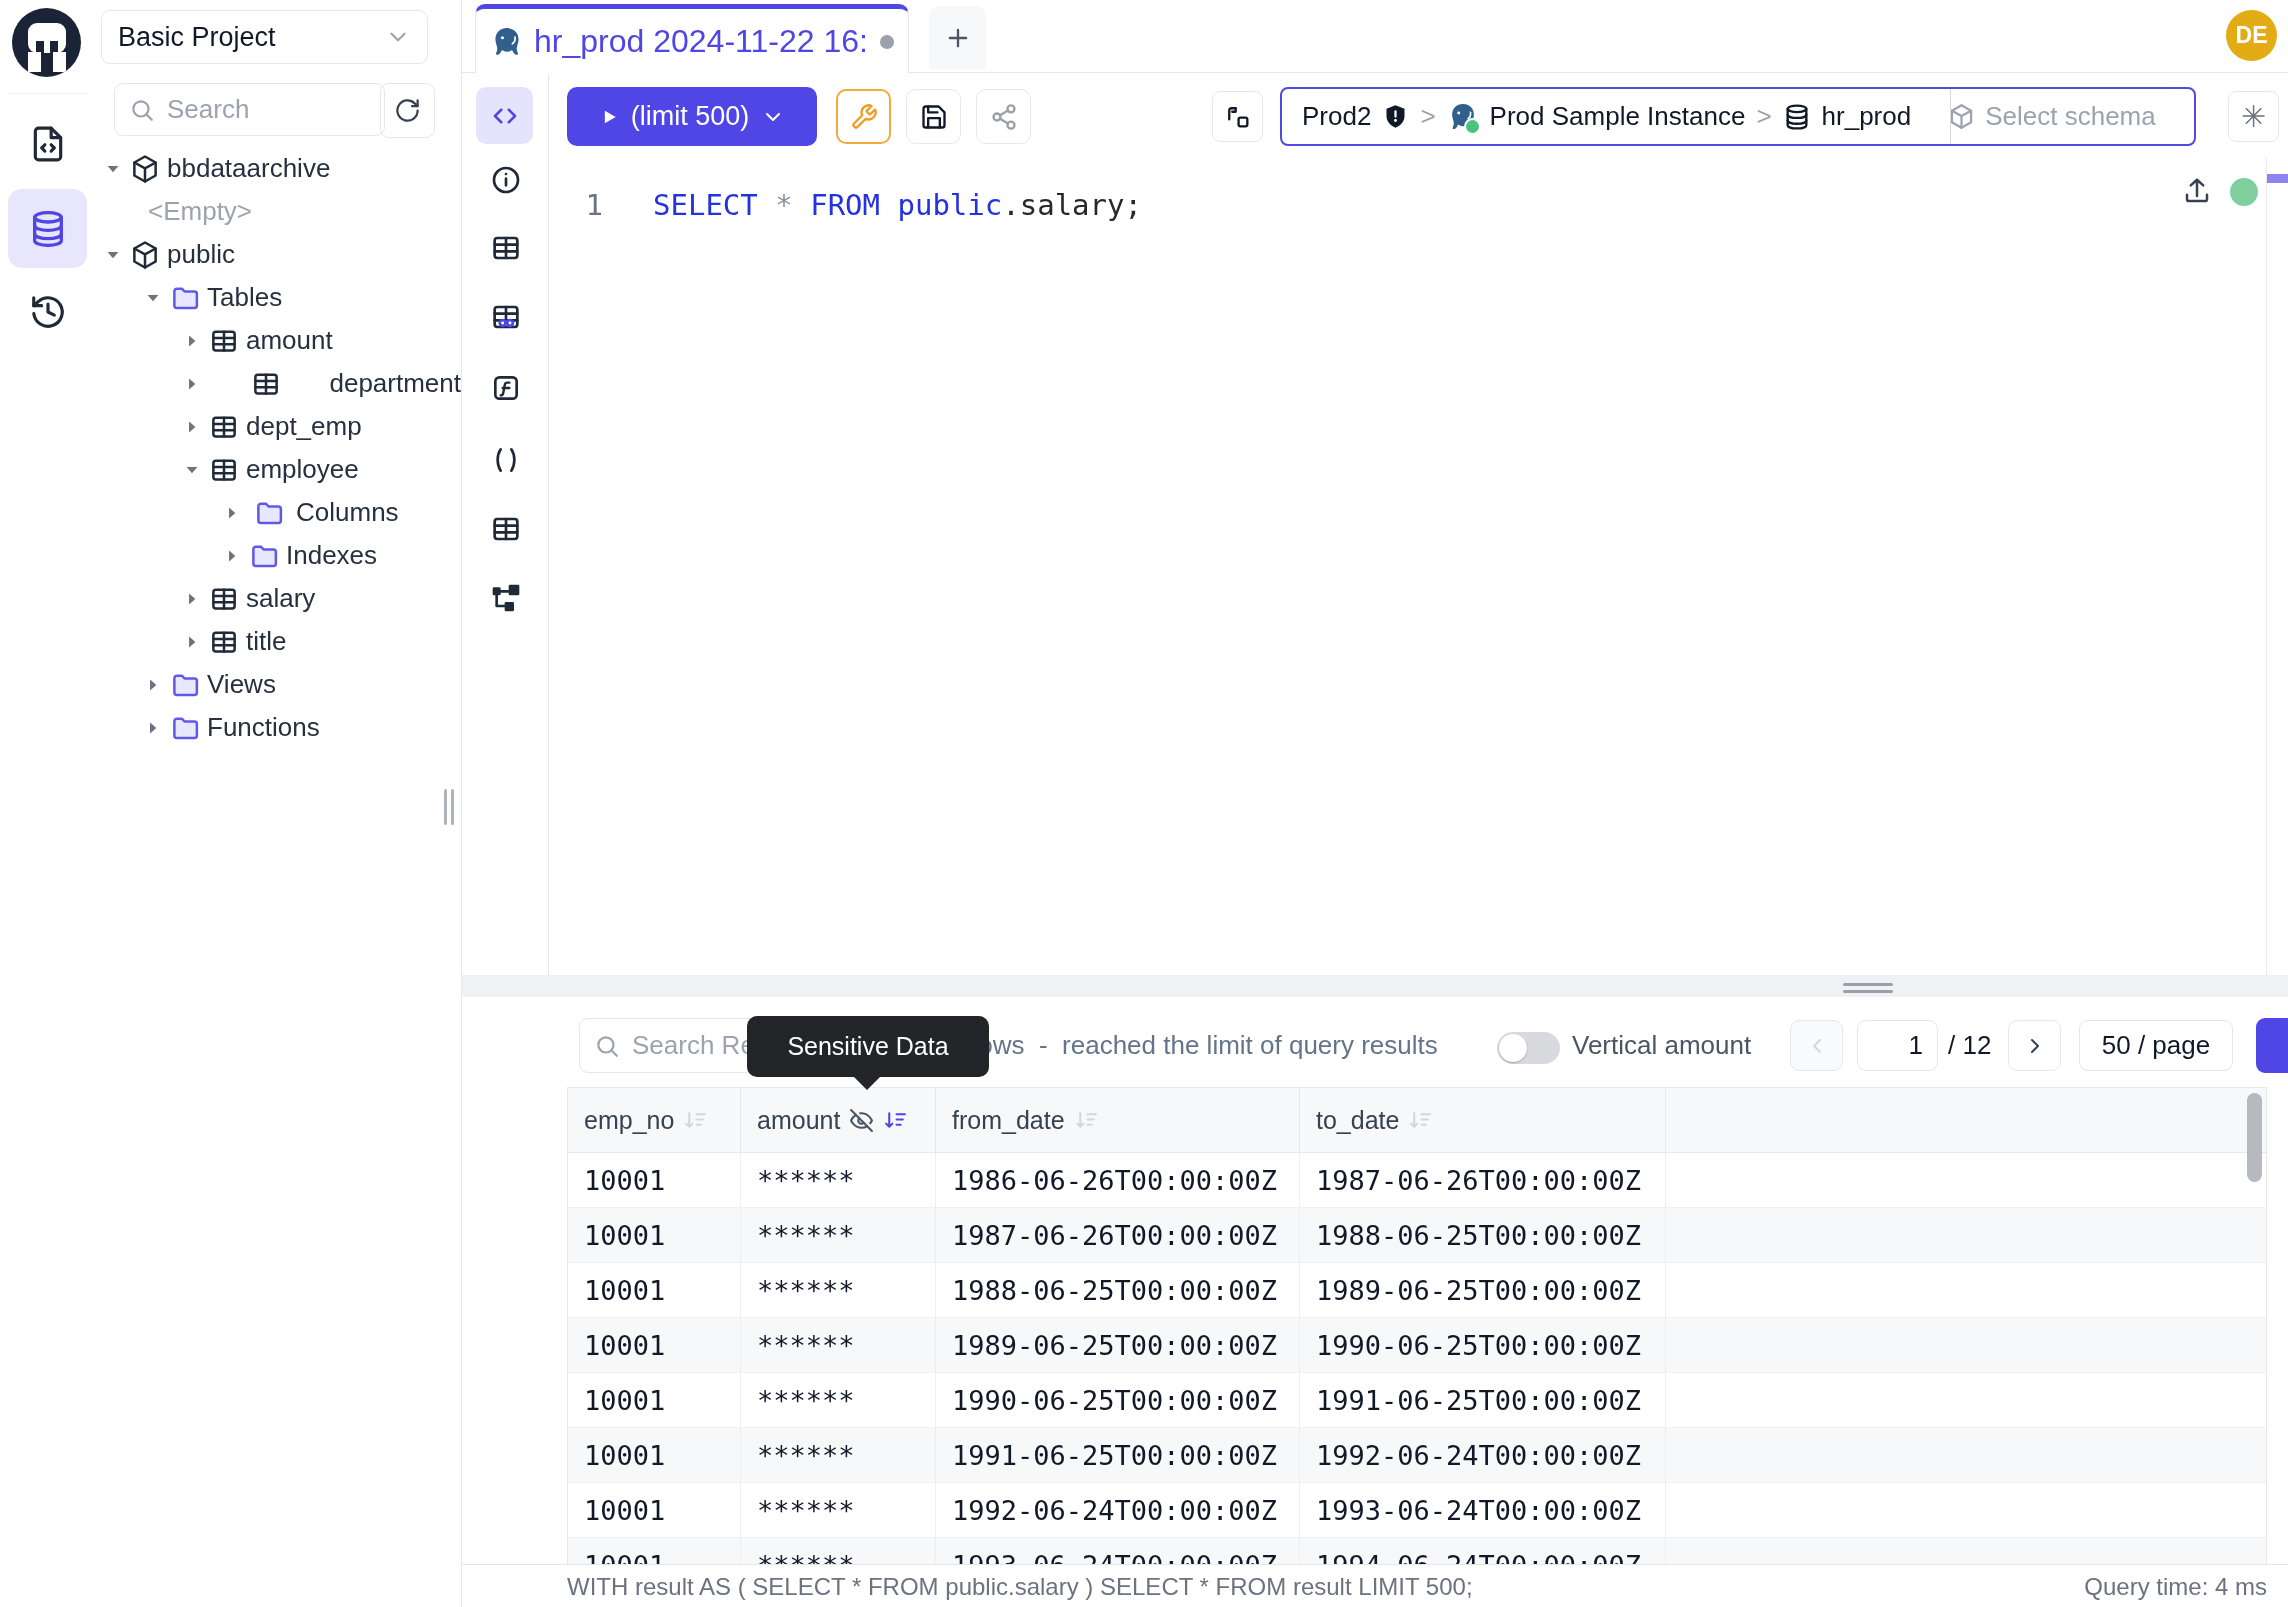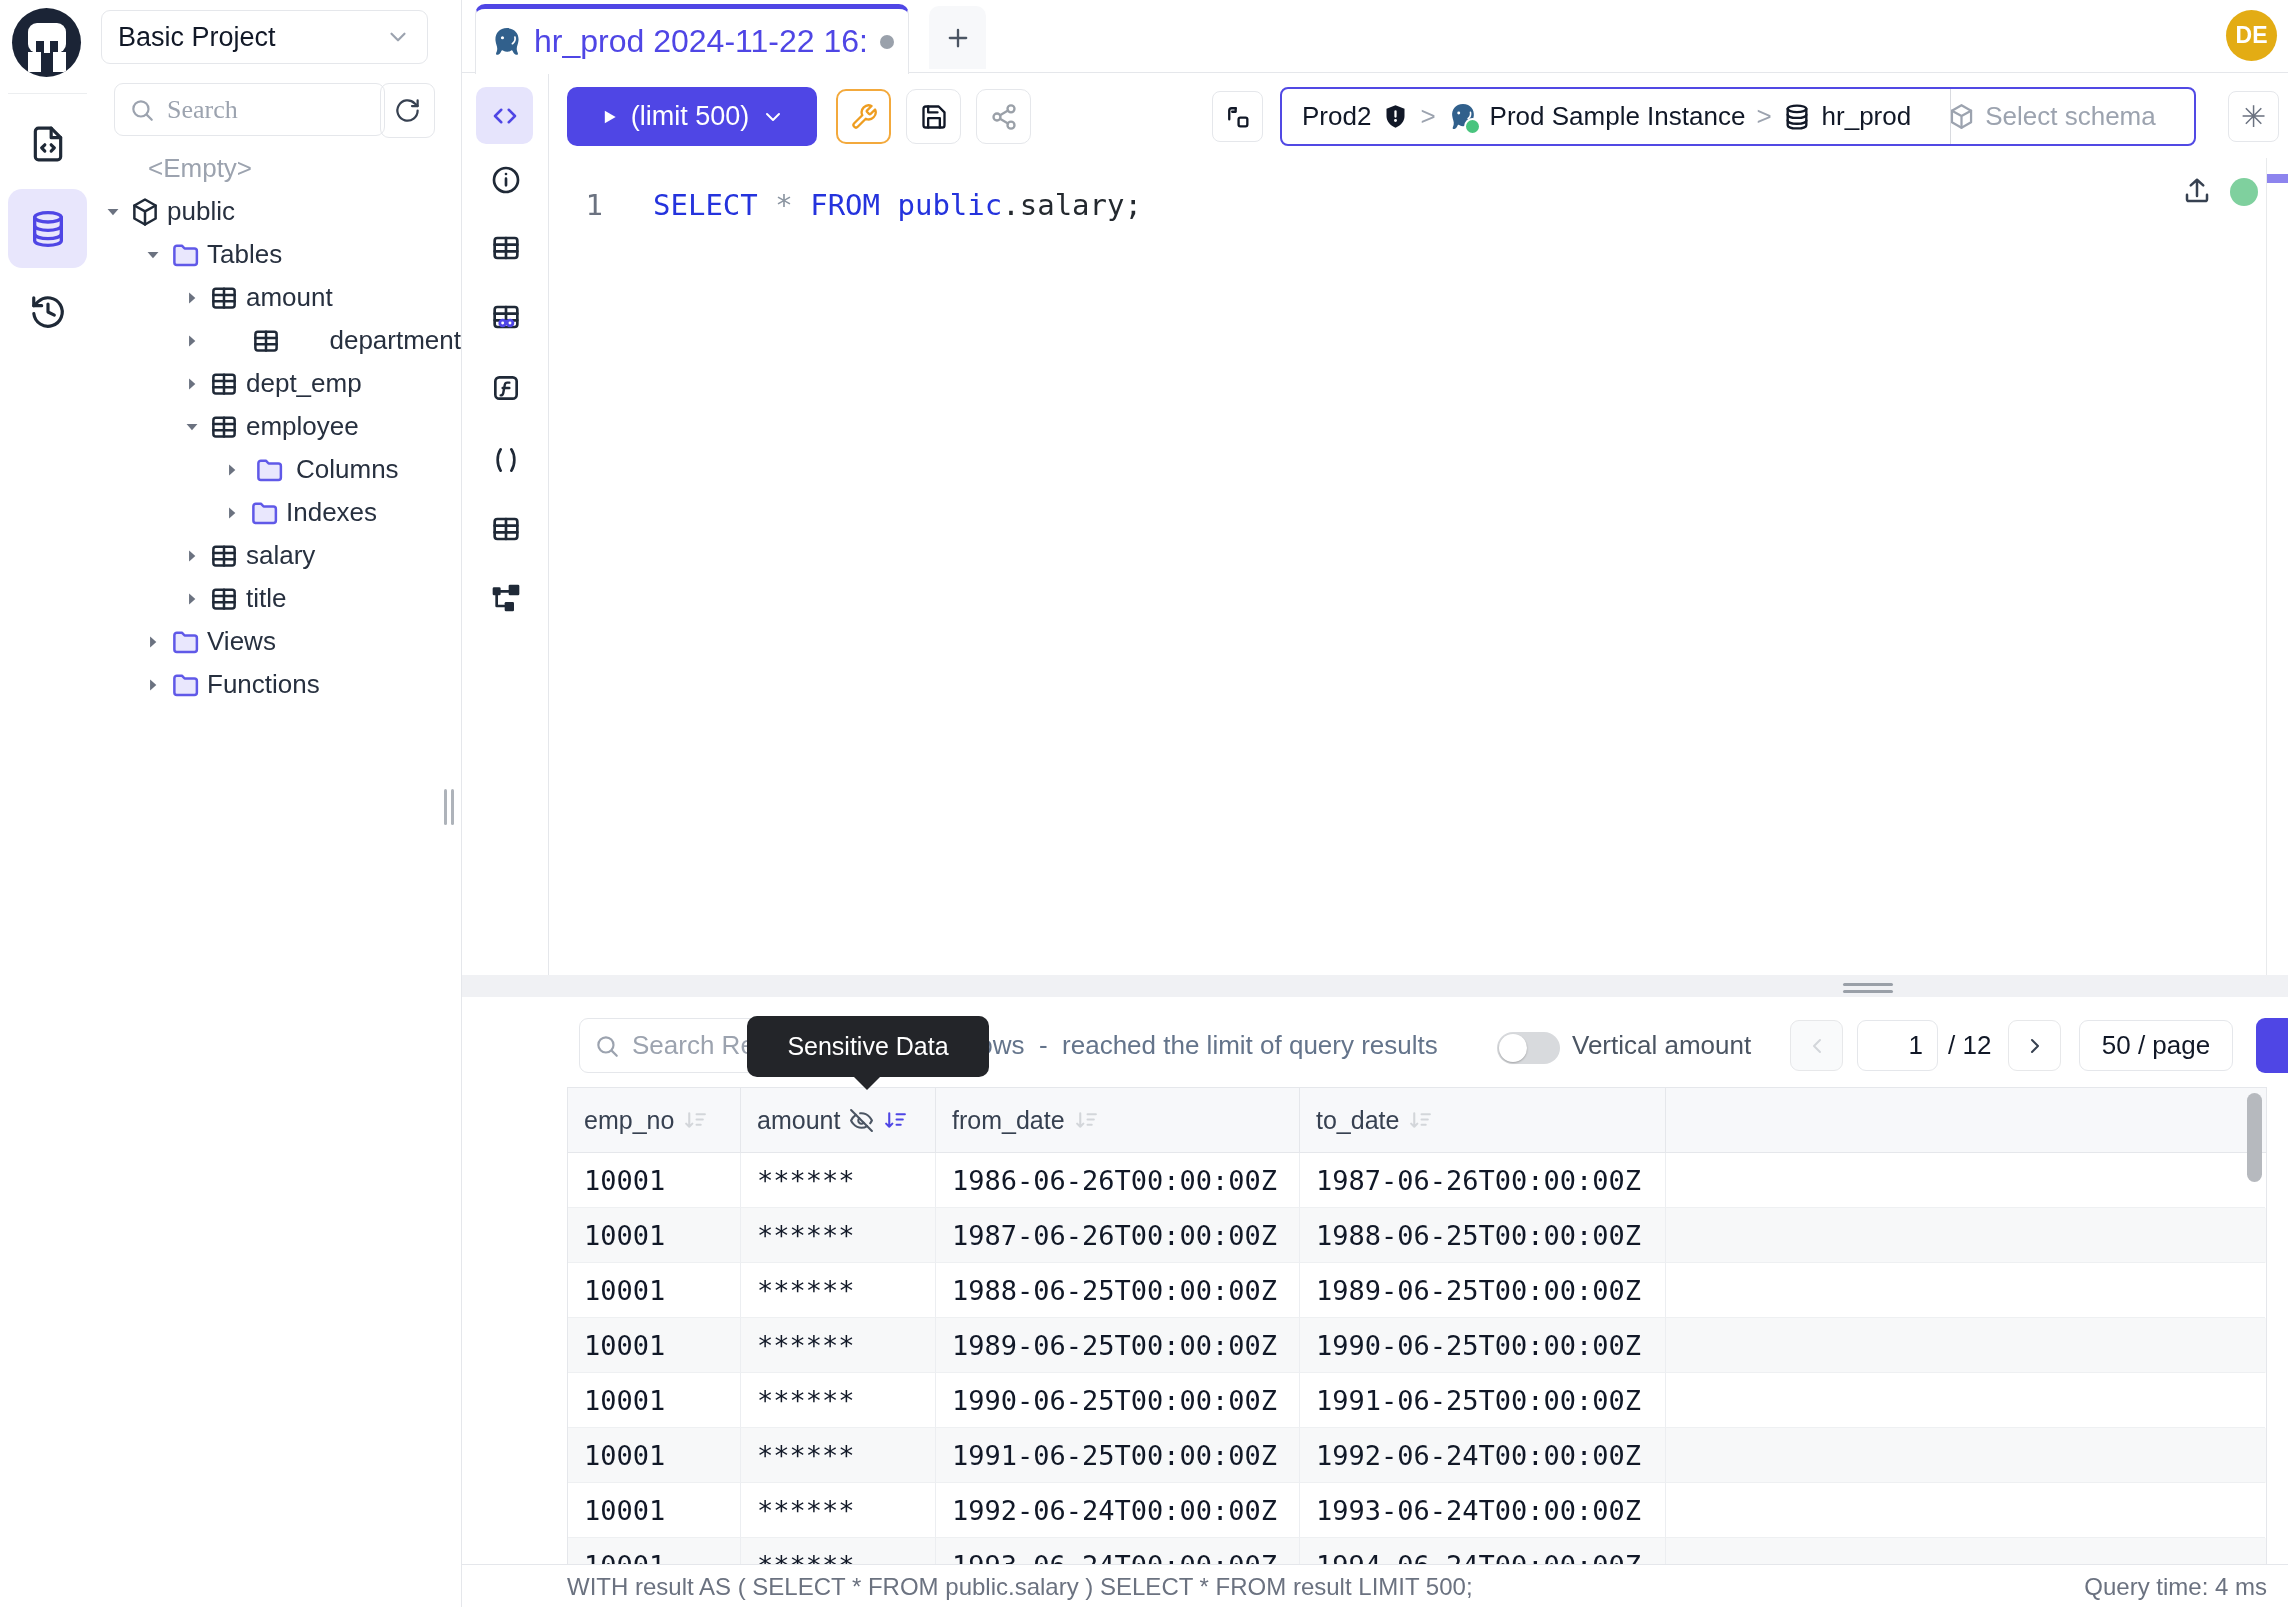--- a/index.html
+++ b/index.html
@@ -26,21 +26,21 @@
   .rail-active .icon{width:40px;height:40px;color:#4f46e5;}
 
   
   .tree-panel{left:95px;top:0;width:366px;height:1608px;background:#fff;border-right:1px solid #e5e7eb;}
   .proj-select{left:6px;top:10px;width:327px;height:54px;border:1px solid #e5e7eb;border-radius:9px;
     display:flex;align-items:center;justify-content:space-between;padding:0 16px;box-sizing:border-box;font-size:27px;color:#111827;}
   .proj-select .icon{width:26px;height:26px;color:#9ca3af;}
   .side-search{left:19px;top:83px;width:271px;height:53px;border:1px solid #e5e7eb;border-radius:9px;
     display:flex;align-items:center;gap:10px;padding:0 14px;box-sizing:border-box;}
   .side-search .icon{width:26px;height:26px;color:#9ca3af;}
-  .side-search input{border:none;outline:none;font-size:26px;width:168px;font-family:Liberation Serif, serif;color:#111827;}
+  .side-search input{border:none;outline:none;font-size:26px;width:168px;font-family:Liberation Sans, sans-serif;color:#111827;}
   .side-search input::placeholder{color:#9ca3af;}
   .refresh-btn{left:285px;top:83px;width:53px;height:53px;border:1px solid #e5e7eb;border-radius:9px;
     display:flex;align-items:center;justify-content:center;color:#374151;}
   .refresh-btn .icon{width:27px;height:27px;}
   .tree{left:0;top:147px;width:366px;}
   .tree-row{height:43px;display:flex;align-items:center;gap:7px;font-size:26px;color:#27303f;cursor:default;box-sizing:border-box;}
   .tree-row .tree-arrow{width:20px;height:20px;color:#6b7280;flex:none;}
   .tree-row .tree-ico{width:30px;height:30px;flex:none;color:#1f2937;}
   .tree-row.muted{color:#9ca3af;}
   .tree-label{white-space:nowrap;}
@@ -210,20 +210,34 @@
   </div>
   <div class="abs refresh-btn">
     <span class="icon">
         <svg viewBox="0 0 24 24" fill="none" stroke="currentColor" stroke-width="2" stroke-linecap="round" stroke-linejoin="round">
           <path d="M21 12a9 9 0 1 1-2.64-6.36L21 8"></path>
           <path d="M21 3v5h-5"></path>
         </svg>
       </span>
   </div>
   <div class="abs tree">
+      <div class="tree-row" style="padding-left: 8px;">
+        <span class="icon tree-arrow">
+          <svg viewBox="0 0 24 24">
+            <path fill="currentColor" d="M5.5 8.5h13L12 16z"></path>
+          </svg>
+        </span>
+        <span class="icon tree-ico">
+          <svg viewBox="0 0 24 24" fill="none" stroke="currentColor" stroke-width="2" stroke-linecap="round" stroke-linejoin="round">
+            <path d="M12 2 3.5 6.8v10.4L12 22l8.5-4.8V6.8z"></path>
+            <path d="M3.5 6.8 12 11.5l8.5-4.7M12 22V11.5"></path>
+          </svg>
+        </span>
+        <span class="tree-label">bbdataarchive</span>
+      </div>
       <div class="tree-row muted" style="padding-left: 53px;">
         <span class="tree-label">&lt;Empty&gt;</span>
       </div>
       <div class="tree-row" style="padding-left: 8px;">
         <span class="icon tree-arrow">
           <svg viewBox="0 0 24 24">
             <path fill="currentColor" d="M5.5 8.5h13L12 16z"></path>
           </svg>
         </span>
         <span class="icon tree-ico">

